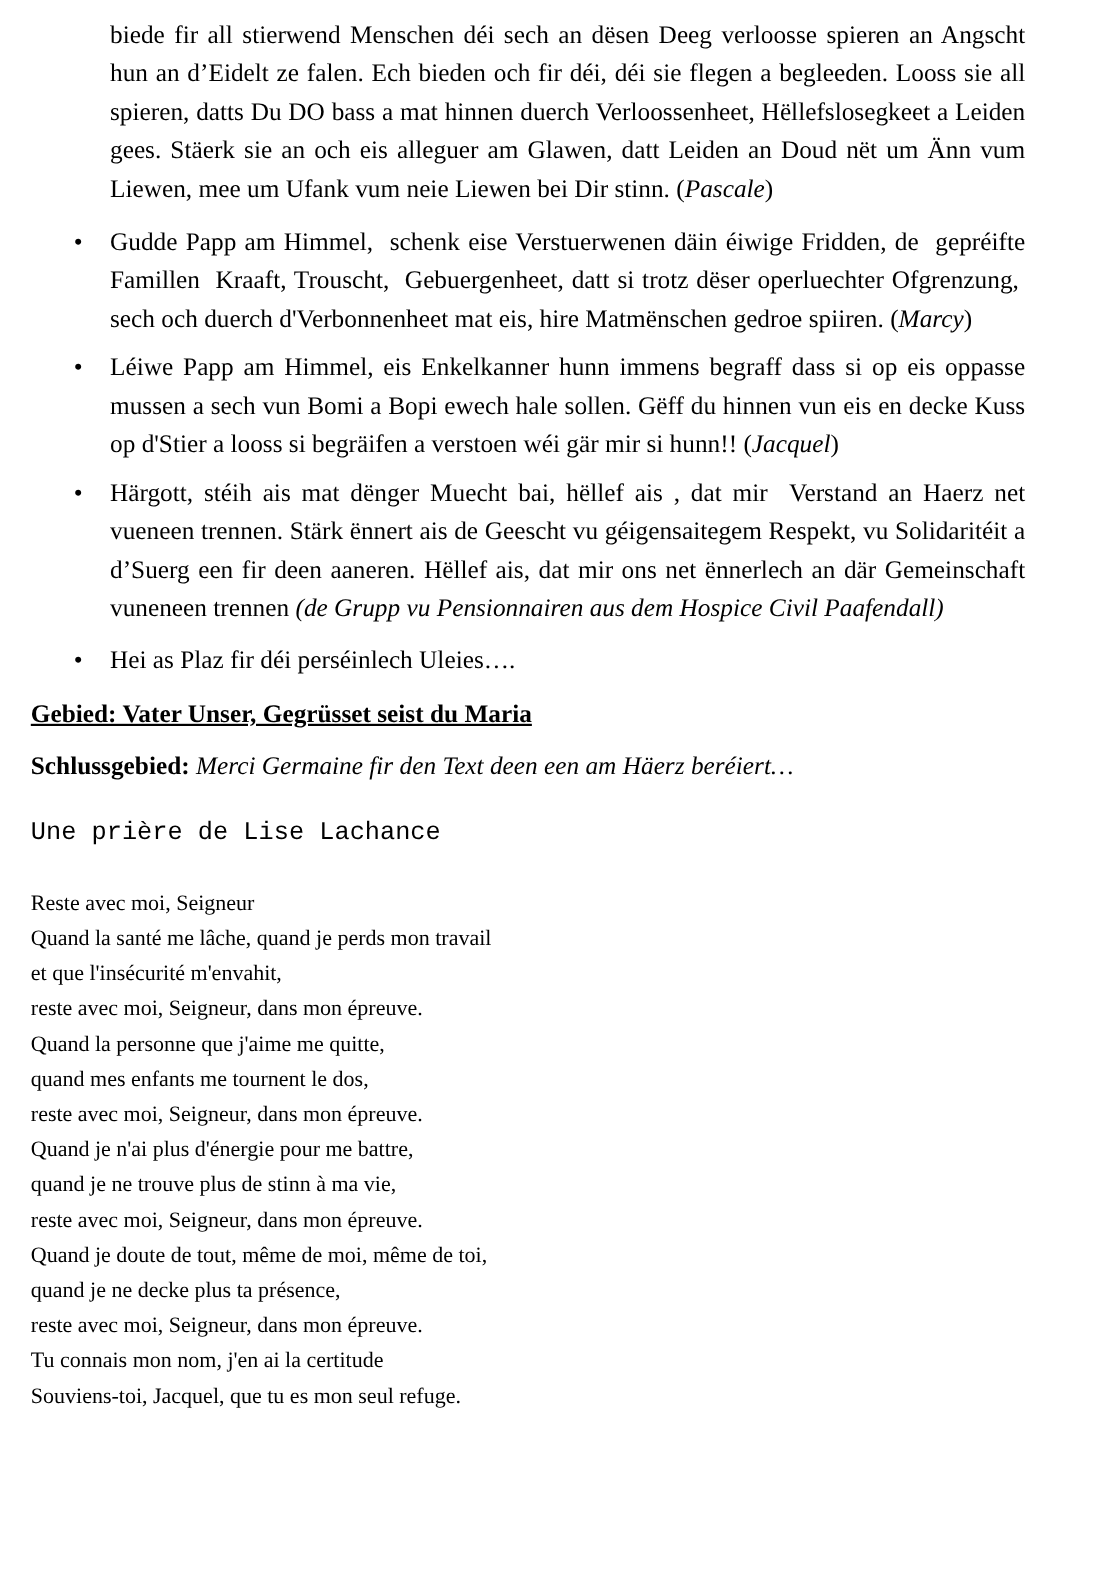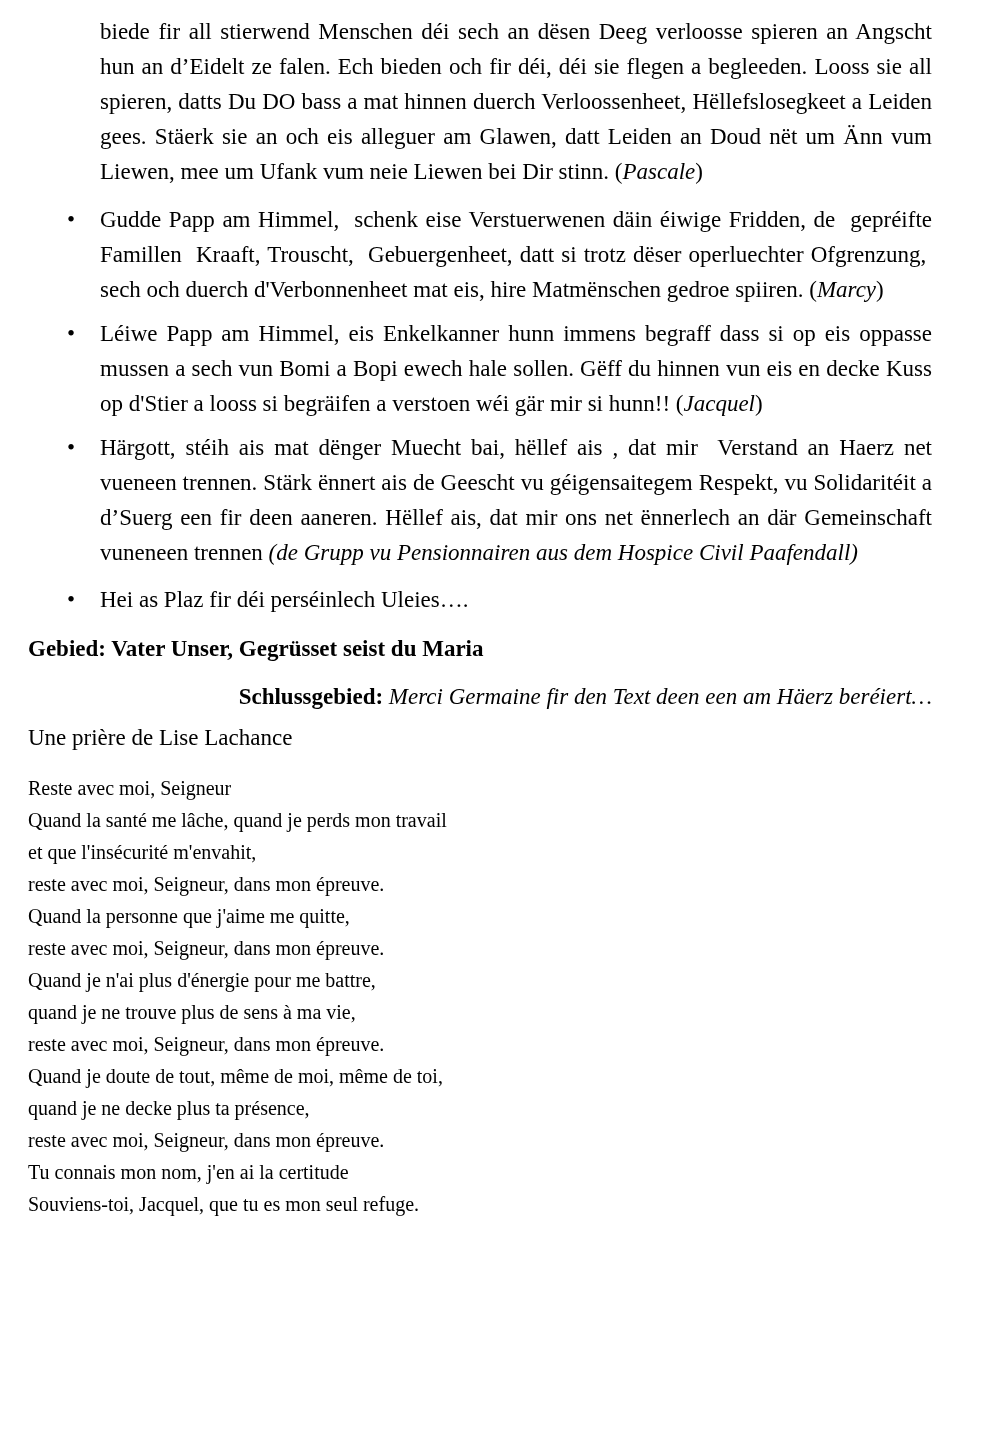--- a/index.html
+++ b/index.html
@@ -43,23 +43,23 @@
   .flush {
     font-size: 23px;
     line-height: 35px;
     margin: 0;
     width: 904px;
   }
   .mb9  { margin-bottom: 9px; }
   .mb12 { margin-bottom: 12px; }
   .mb13 { margin-bottom: 13px; }
   .mb14 { margin-bottom: 14px; }
-  .mb15 { margin-bottom: 6px; text-align: right; }
-  .mb17 { margin-bottom: 17px; }
-  .bold { font-weight: bold; }
+  .mb15 { margin-bottom: 26px; }
+  .mb17 { margin-bottom: 30px; font-family: Liberation Mono, monospace; }
+  .bold { font-weight: bold; text-decoration: underline; }
   .poem {
     font-size: 20px;
     line-height: 32px;
   }
   .poem-line { margin: 0; }
 </style>
 </head>
 <body>
 
 <div class="page">
@@ -79,23 +79,24 @@
   <p class="flush mb15"><b>Schlussgebied: </b><em>Merci Germaine fir den Text deen een am Häerz beréiert…</em></p>
 
   <p class="flush mb17">Une prière de Lise Lachance</p>
 
   <div class="poem">
     <div class="poem-line">Reste avec moi, Seigneur</div>
     <div class="poem-line">Quand la santé me lâche, quand je perds mon travail</div>
     <div class="poem-line">et que l'insécurité m'envahit,</div>
     <div class="poem-line">reste avec moi, Seigneur, dans mon épreuve.</div>
     <div class="poem-line">Quand la personne que j'aime me quitte,</div>
+    <div class="poem-line">quand mes enfants me tournent le dos,</div>
     <div class="poem-line">reste avec moi, Seigneur, dans mon épreuve.</div>
     <div class="poem-line">Quand je n'ai plus d'énergie pour me battre,</div>
-    <div class="poem-line">quand je ne trouve plus de sens à ma vie,</div>
+    <div class="poem-line">quand je ne trouve plus de stinn à ma vie,</div>
     <div class="poem-line">reste avec moi, Seigneur, dans mon épreuve.</div>
     <div class="poem-line">Quand je doute de tout, même de moi, même de toi,</div>
     <div class="poem-line">quand je ne decke plus ta présence,</div>
     <div class="poem-line">reste avec moi, Seigneur, dans mon épreuve.</div>
     <div class="poem-line">Tu connais mon nom, j'en ai la certitude</div>
     <div class="poem-line">Souviens-toi, Jacquel, que tu es mon seul refuge.</div>
   </div>
 
 </div>
 

